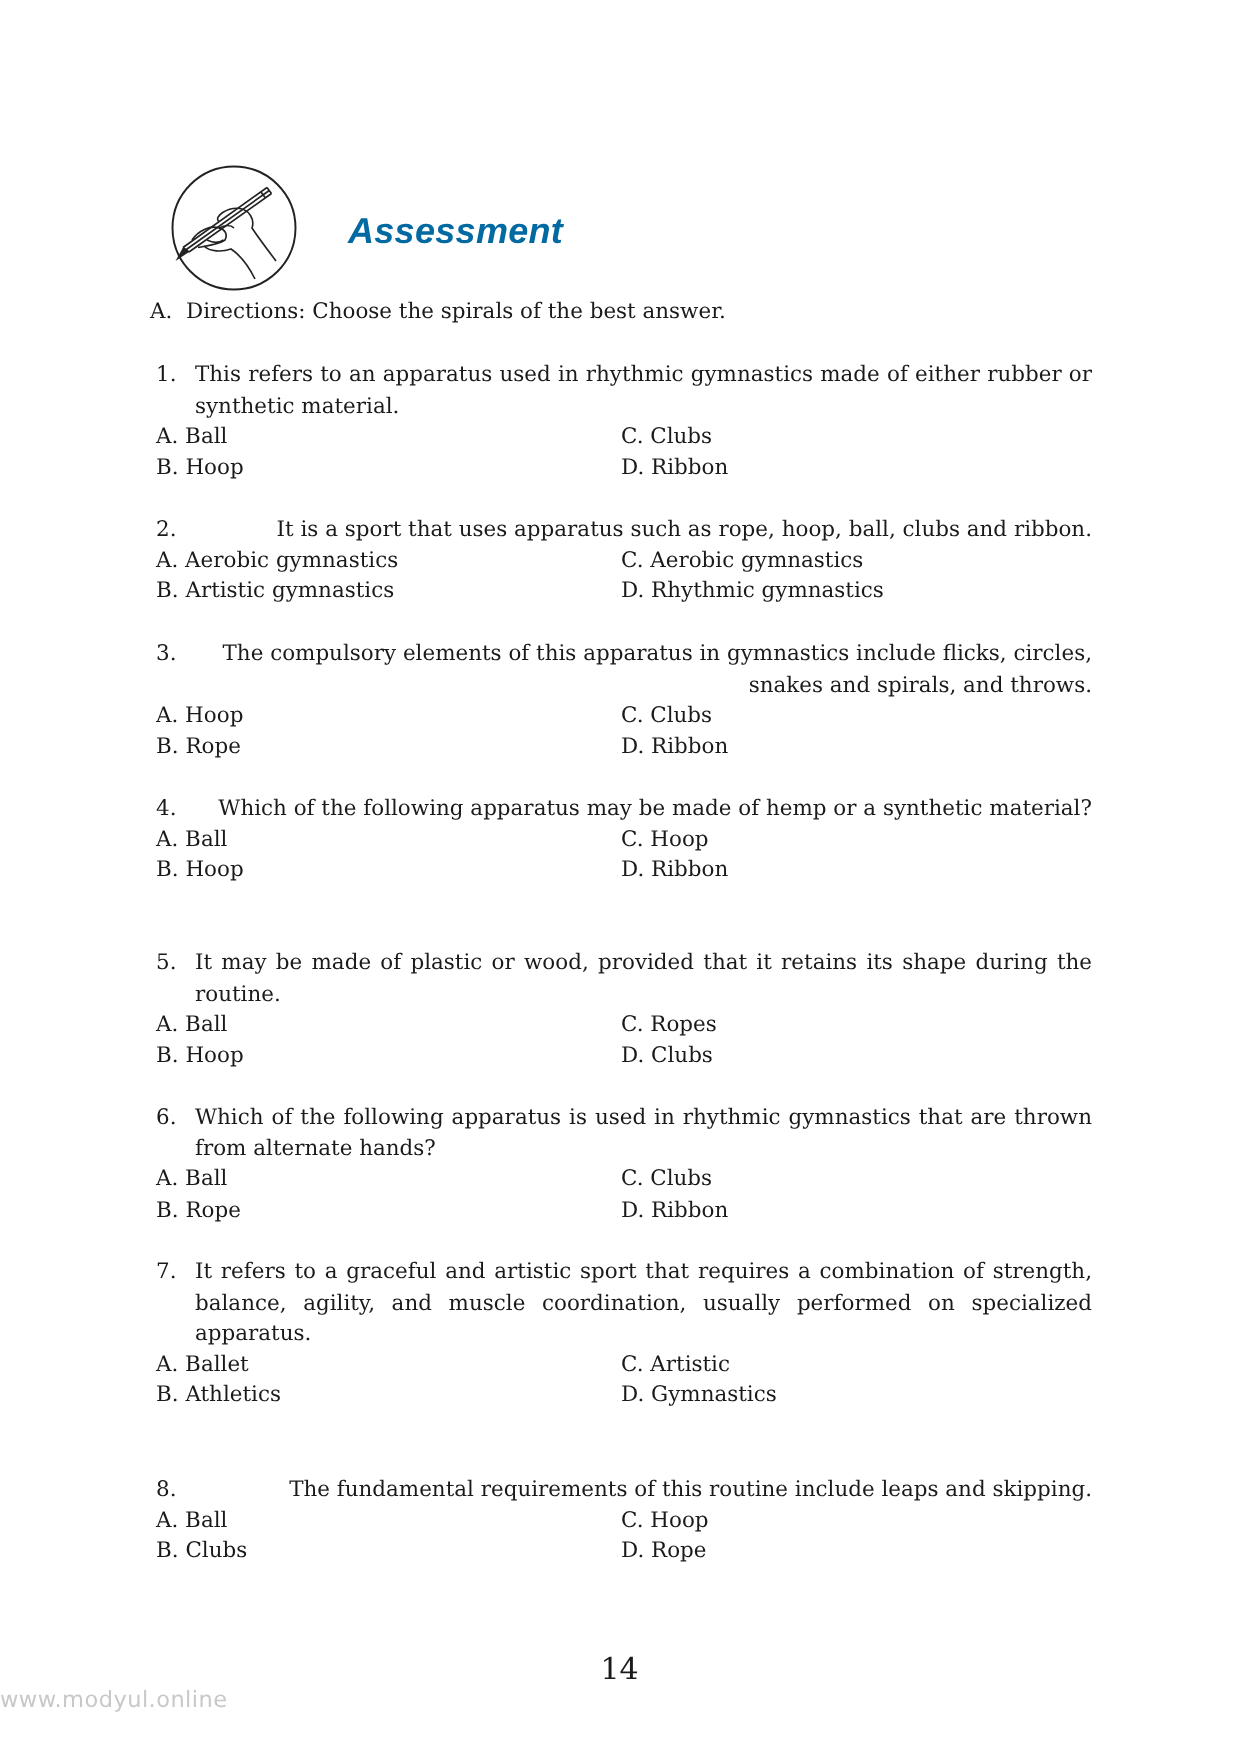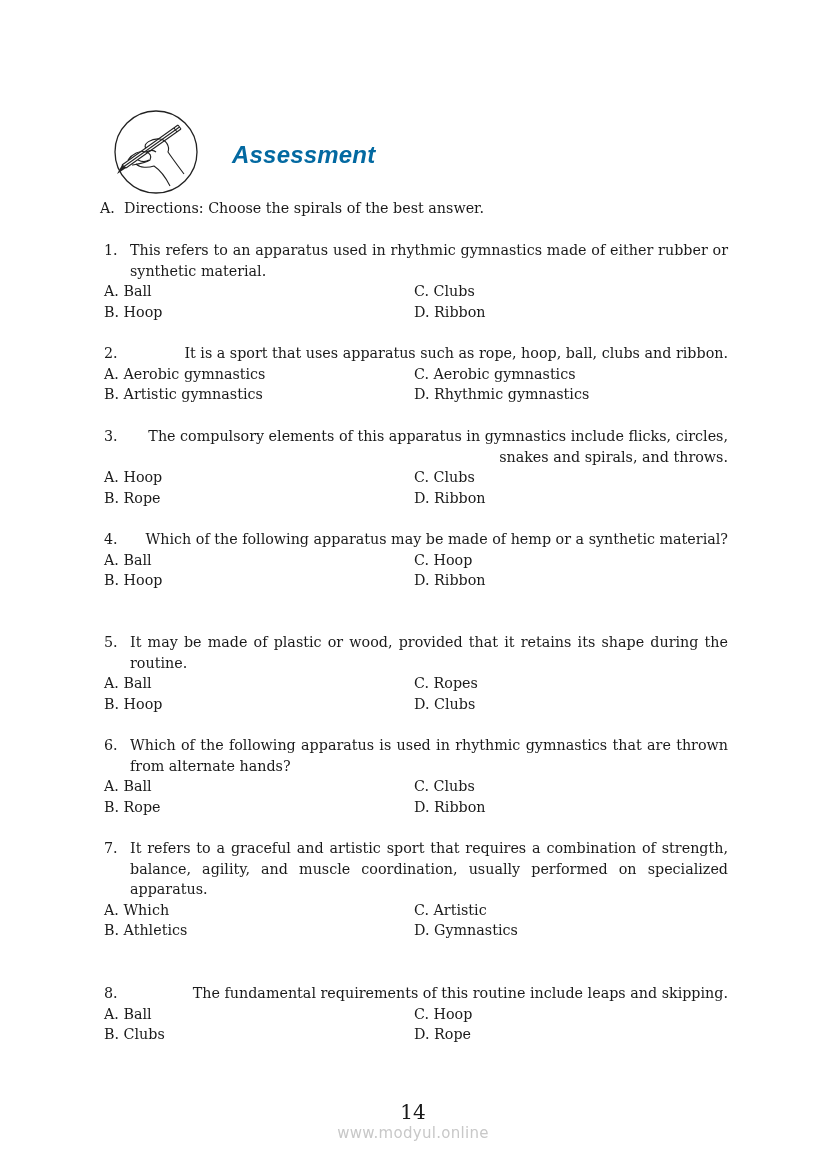--- a/index.html
+++ b/index.html
@@ -15,21 +15,21 @@
   .q .num { position: absolute; left: 0; top: 0; }
   .q .stem { margin-left: 26px; text-align: justify; }
   .q .stem.nojust { text-align: right; }
   .opts { position: relative; height: 41.2px; }
   .opt { position: absolute; white-space: nowrap; }
   .opt.c0 { left: 0; }
   .opt.c1 { left: 310px; }
   .opt.r0 { top: 0; }
   .opt.r1 { top: 20.6px; }
   .page-num { position: absolute; left: 0; width: 826px; top: 1100px; text-align: center; font-size: 20px; }
-  .watermark { position: absolute; left: 0; width: 826px; top: 1124px; text-align: center;
+  .watermark { position: absolute; left: 0; width: 826px; top: 1124px; text-align: left;
                font-family: "DejaVu Sans", sans-serif; font-size: 15px; color: #c8c8c8; letter-spacing: 0.3px; }
 </style>
 </head>
 <body>
 
 <div class="header">
   <svg class="logo" viewBox="0 0 88 88">
     <circle cx="44" cy="44" r="41" fill="none" stroke="#222" stroke-width="1.3"></circle>
 
     <g stroke="#222" stroke-width="1.1" fill="none">
@@ -121,21 +121,21 @@
       <span class="opt c1 r0">C. Clubs</span>
       <span class="opt c0 r1">B. Rope</span>
       <span class="opt c1 r1">D. Ribbon</span>
     </div>
   </div>
 
   <div class="q" style="top:838px">
     <span class="num">7.</span>
     <div class="stem">It refers to a graceful and artistic sport that requires a combination of strength, balance, agility, and muscle coordination, usually performed on specialized apparatus.</div>
     <div class="opts">
-      <span class="opt c0 r0">A. Which</span>
+      <span class="opt c0 r0">A. Ballet</span>
       <span class="opt c1 r0">C. Artistic</span>
       <span class="opt c0 r1">B. Athletics</span>
       <span class="opt c1 r1">D. Gymnastics</span>
     </div>
   </div>
 
   <div class="q" style="top:983px">
     <span class="num">8.</span>
     <div class="stem nojust">The fundamental requirements of this routine include leaps and skipping.</div>
     <div class="opts">

